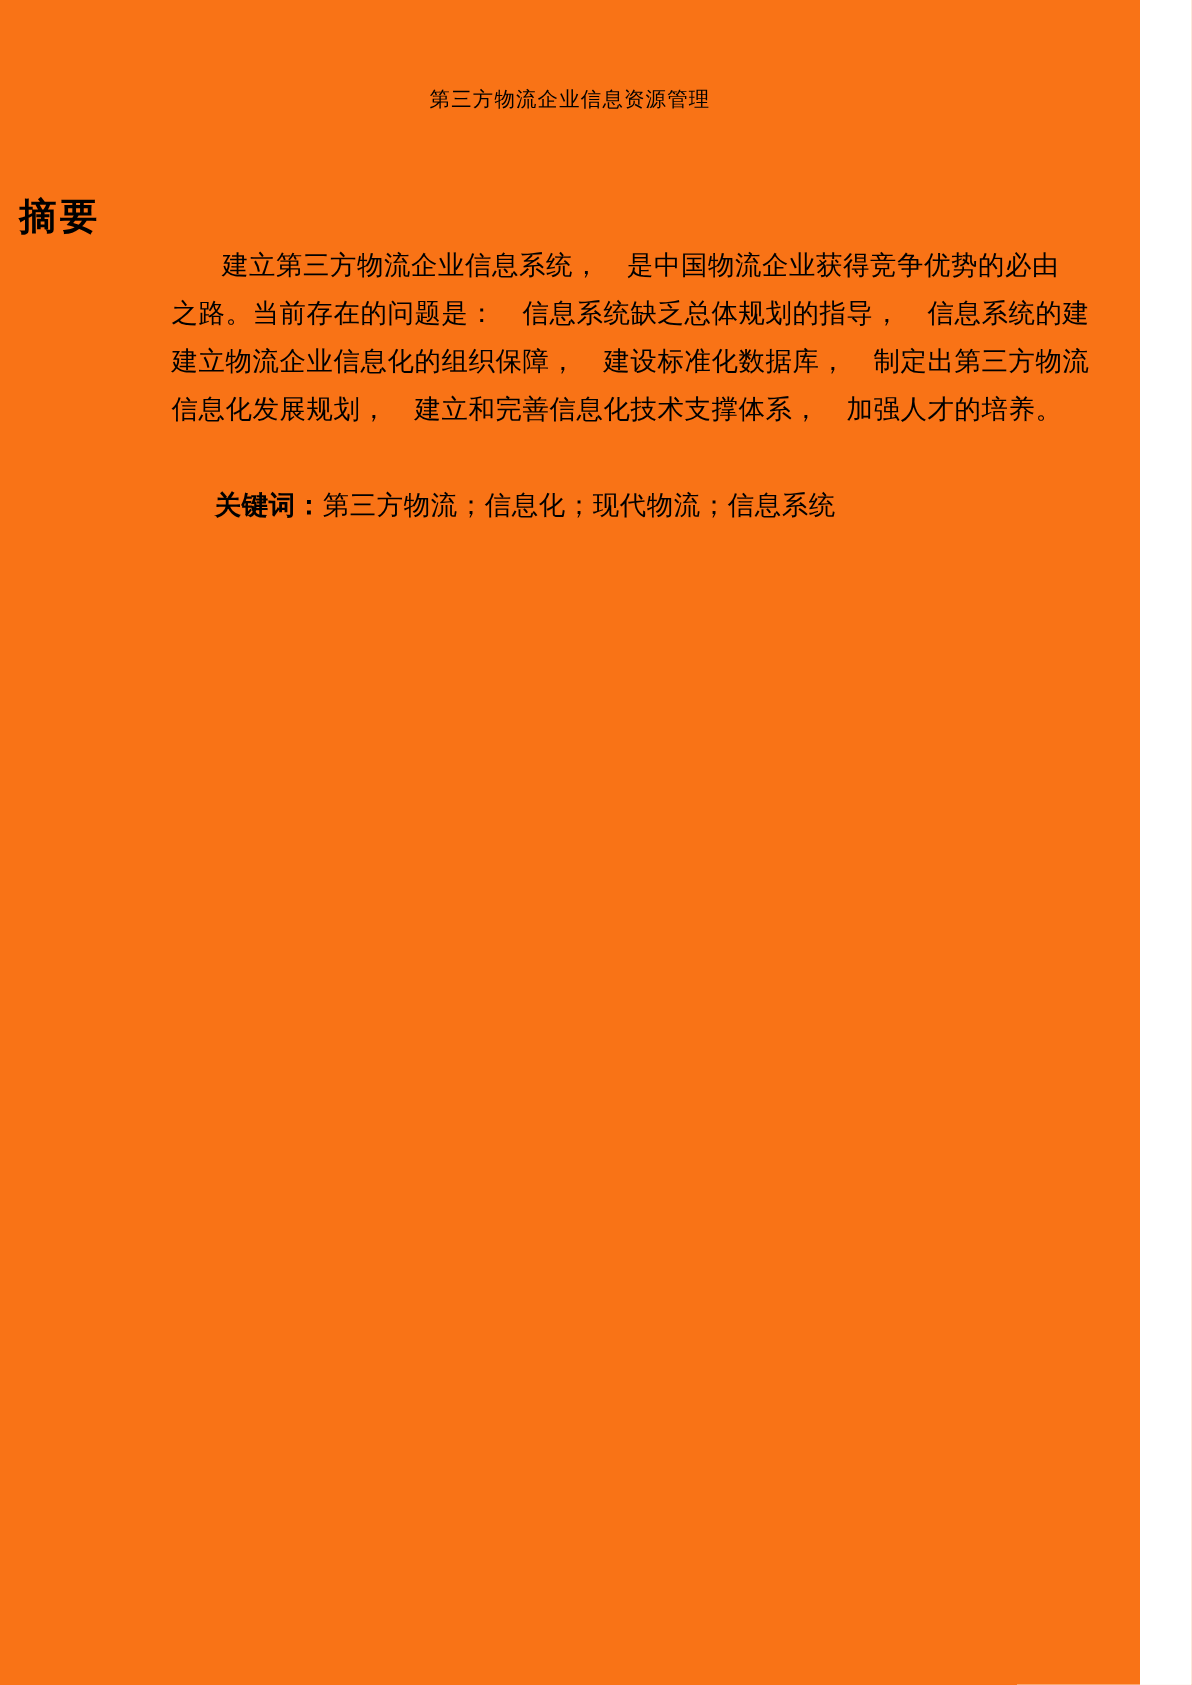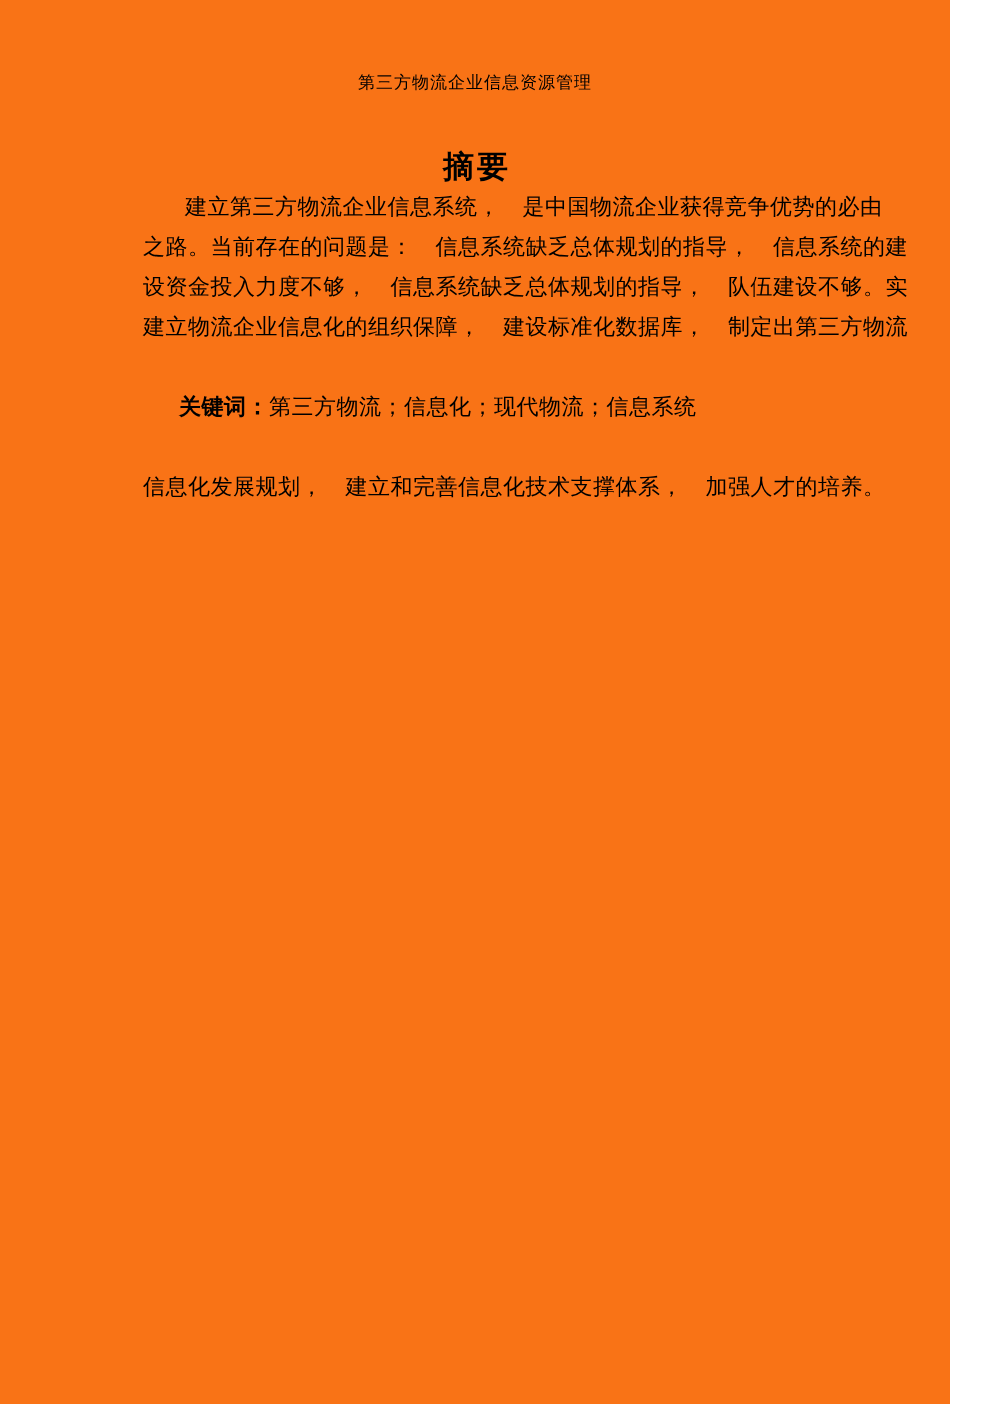--- a/index.html
+++ b/index.html
@@ -24,30 +24,30 @@
     text-align: center;
     font-size: 17px;
     line-height: 22px;
     letter-spacing: 1px;
   }
   .abstract-title {
     position: absolute;
     top: 146px;
     left: 0;
     width: 100%;
-    margin: 2px;
-    text-align: center;
+    margin: 16px;
+    text-align: left;
     font-size: 31px;
     line-height: 38px;
     font-weight: bold;
     letter-spacing: 3px;
   }
   .body-text {
     position: absolute;
-    top: 187px;
+    top: 201px;
     left: 143px;
     width: 760px;
     font-size: 22px;
     line-height: 40px;
     letter-spacing: 0.5px;
   }
   .para-line {
     white-space: pre;
   }
   .indent {
@@ -62,22 +62,21 @@
 
 <div class="page">
 
   <div class="running-header">第三方物流企业信息资源管理</div>
 
   <h1 class="abstract-title">摘要</h1>
 
   <div class="body-text">
     <div class="para-line indent">建立第三方物流企业信息系统，　是中国物流企业获得竞争优势的必由</div>
     <div class="para-line">之路。当前存在的问题是：　信息系统缺乏总体规划的指导，　信息系统的建</div>
-    <div class="para-line">设资金投入力度不够，　信息系统缺乏总体规划的指导，　队伍建设不够。实</div>
     <div class="para-line">建立物流企业信息化的组织保障，　建设标准化数据库，　制定出第三方物流</div>
+    <div class="para-line">信息化发展规划，　建立和完善信息化技术支撑体系，　加强人才的培养。</div>
+
     <div class="para-line indent">
       <span class="keywords-label">关键词：</span><span>第三方物流；信息化；现代物流；信息系统</span>
     </div>
-
-    <div class="para-line">信息化发展规划，　建立和完善信息化技术支撑体系，　加强人才的培养。</div>
   </div>
 
 </div>
 
 </body></html>

